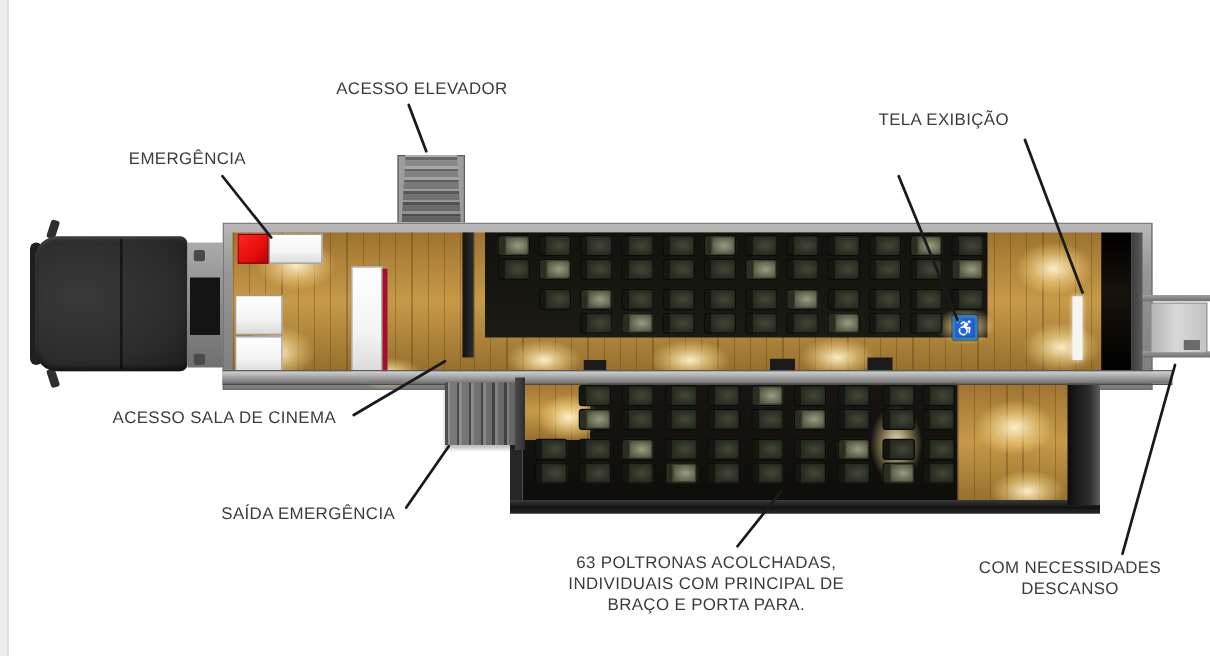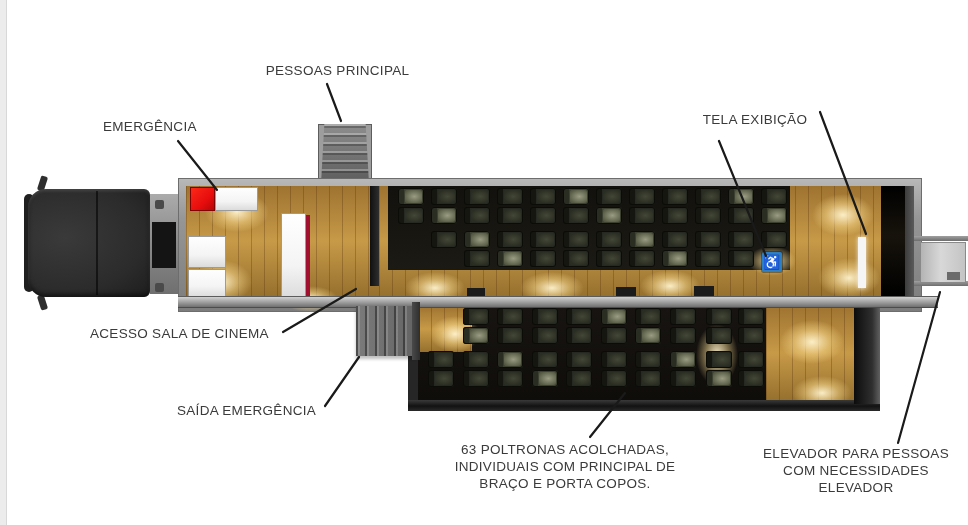--- a/index.html
+++ b/index.html
@@ -213,36 +213,35 @@
 
   <div class="abs stairs-emerg" style="left:356px;top:306px;width:60px;height:50px;box-shadow:0 3px 3px rgba(0,0,0,.25);"></div>
   <div class="abs" style="left:412px;top:302px;width:8px;height:58px;background:linear-gradient(90deg,#4a4a4a,#2e2e2e);"></div>
 
   <div class="abs" style="left:914px;top:236px;width:54px;height:5px;background:linear-gradient(180deg,#a0a0a0,#6d6d6d);"></div>
   <div class="abs" style="left:914px;top:281px;width:54px;height:5px;background:linear-gradient(180deg,#a0a0a0,#6d6d6d);"></div>
   <div class="abs" style="left:920px;top:242px;width:44px;height:39px;border:1px solid #8a8a8a;
               background:linear-gradient(90deg,#b4b4b4,var(--elevator-gray,#d8d8d8) 45%,#c4c4c4);"></div>
   <div class="abs" style="left:947px;top:272px;width:13px;height:8px;background:#6b6b6b;"></div>
 
-  <div class="label center" style="left:250px;top:63px;width:175px;">PESSOAS PRINCIPAL</div>
+  <div class="label center" style="left:250px;top:63px;width:175px;">ACESSO ELEVADOR</div>
   <div class="label" style="left:103px;top:119px;">EMERGÊNCIA</div>
-  <div class="label center" style="left:665px;top:112px;width:180px;">TELA EXIBIÇÃO</div>
+  <div class="label center" style="left:665px;top:88px;width:180px;">TELA EXIBIÇÃO</div>
   <div class="label" style="left:177px;top:403px;">SAÍDA EMERGÊNCIA</div>
   <div class="label" style="left:90px;top:326px;">ACESSO SALA DE CINEMA</div>
 
   <div class="note" style="left:430px;top:441px;width:270px;">
     <span>63 POLTRONAS ACOLCHADAS,</span>
     <span>INDIVIDUAIS COM PRINCIPAL DE</span>
-    <span>BRAÇO E PORTA COPOS.</span>
+    <span>BRAÇO E PORTA PARA.</span>
   </div>
 
   <div class="note" style="left:746px;top:445px;width:220px;">
-    <span>ELEVADOR PARA PESSOAS</span>
     <span>COM NECESSIDADES</span>
-    <span>ELEVADOR</span>
+    <span>DESCANSO</span>
   </div>
 
   <svg class="overlay" width="968" height="525">
     <g style="stroke:var(--leader-line,#1a1a1a);stroke-width:2.2;stroke-linecap:round;">
       <line x1="327" y1="84" x2="341" y2="121"></line>
       <line x1="178" y1="141" x2="217" y2="190"></line>
       <line x1="820" y1="112" x2="866" y2="234"></line>
       <line x1="719" y1="141" x2="766" y2="256"></line>
       <line x1="283" y1="332" x2="356" y2="289"></line>
       <line x1="325" y1="406" x2="359" y2="357"></line>

